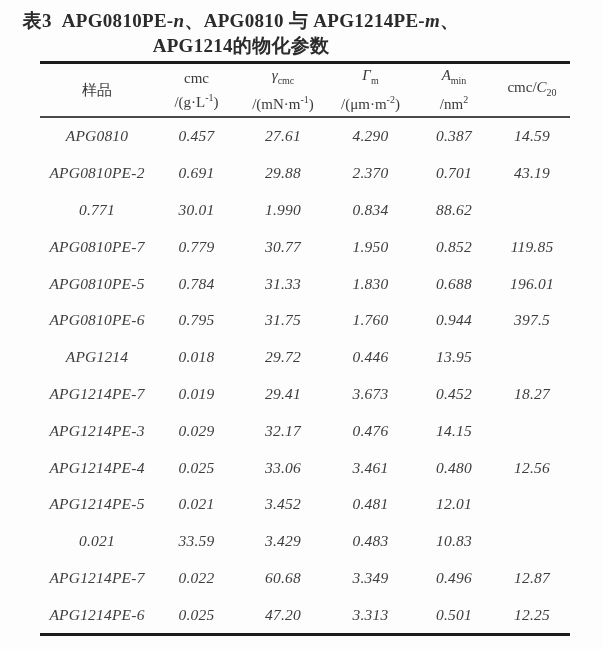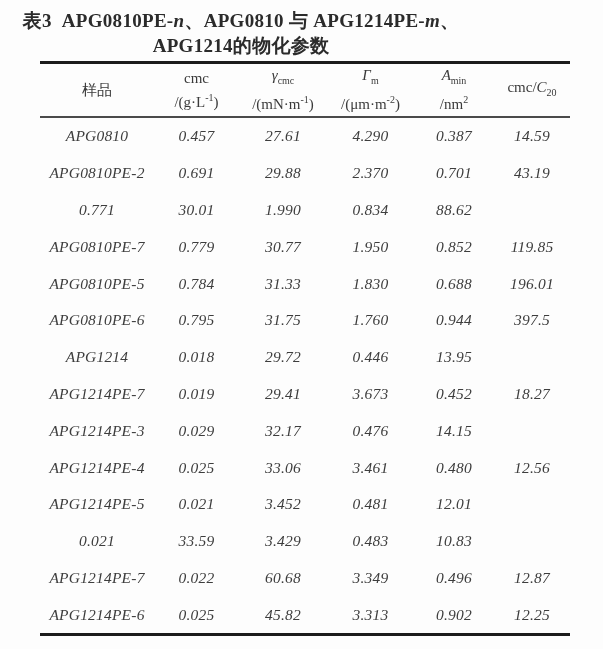--- a/index.html
+++ b/index.html
@@ -188,23 +188,23 @@
           <div class="tcell">APG1214PE-7</div>
           <div class="tcell">0.022</div>
           <div class="tcell">60.68</div>
           <div class="tcell">3.349</div>
           <div class="tcell">0.496</div>
           <div class="tcell">12.87</div>
         </div>
         <div class="trow grid6">
           <div class="tcell">APG1214PE-6</div>
           <div class="tcell">0.025</div>
-          <div class="tcell">45.82</div>
+          <div class="tcell">47.20</div>
           <div class="tcell">3.313</div>
-          <div class="tcell">0.902</div>
+          <div class="tcell">0.501</div>
           <div class="tcell">12.25</div>
         </div>
       </div>
 
     <div class="rule-bottom"></div>
   </div>
 
 </div>
 
 </body></html>

